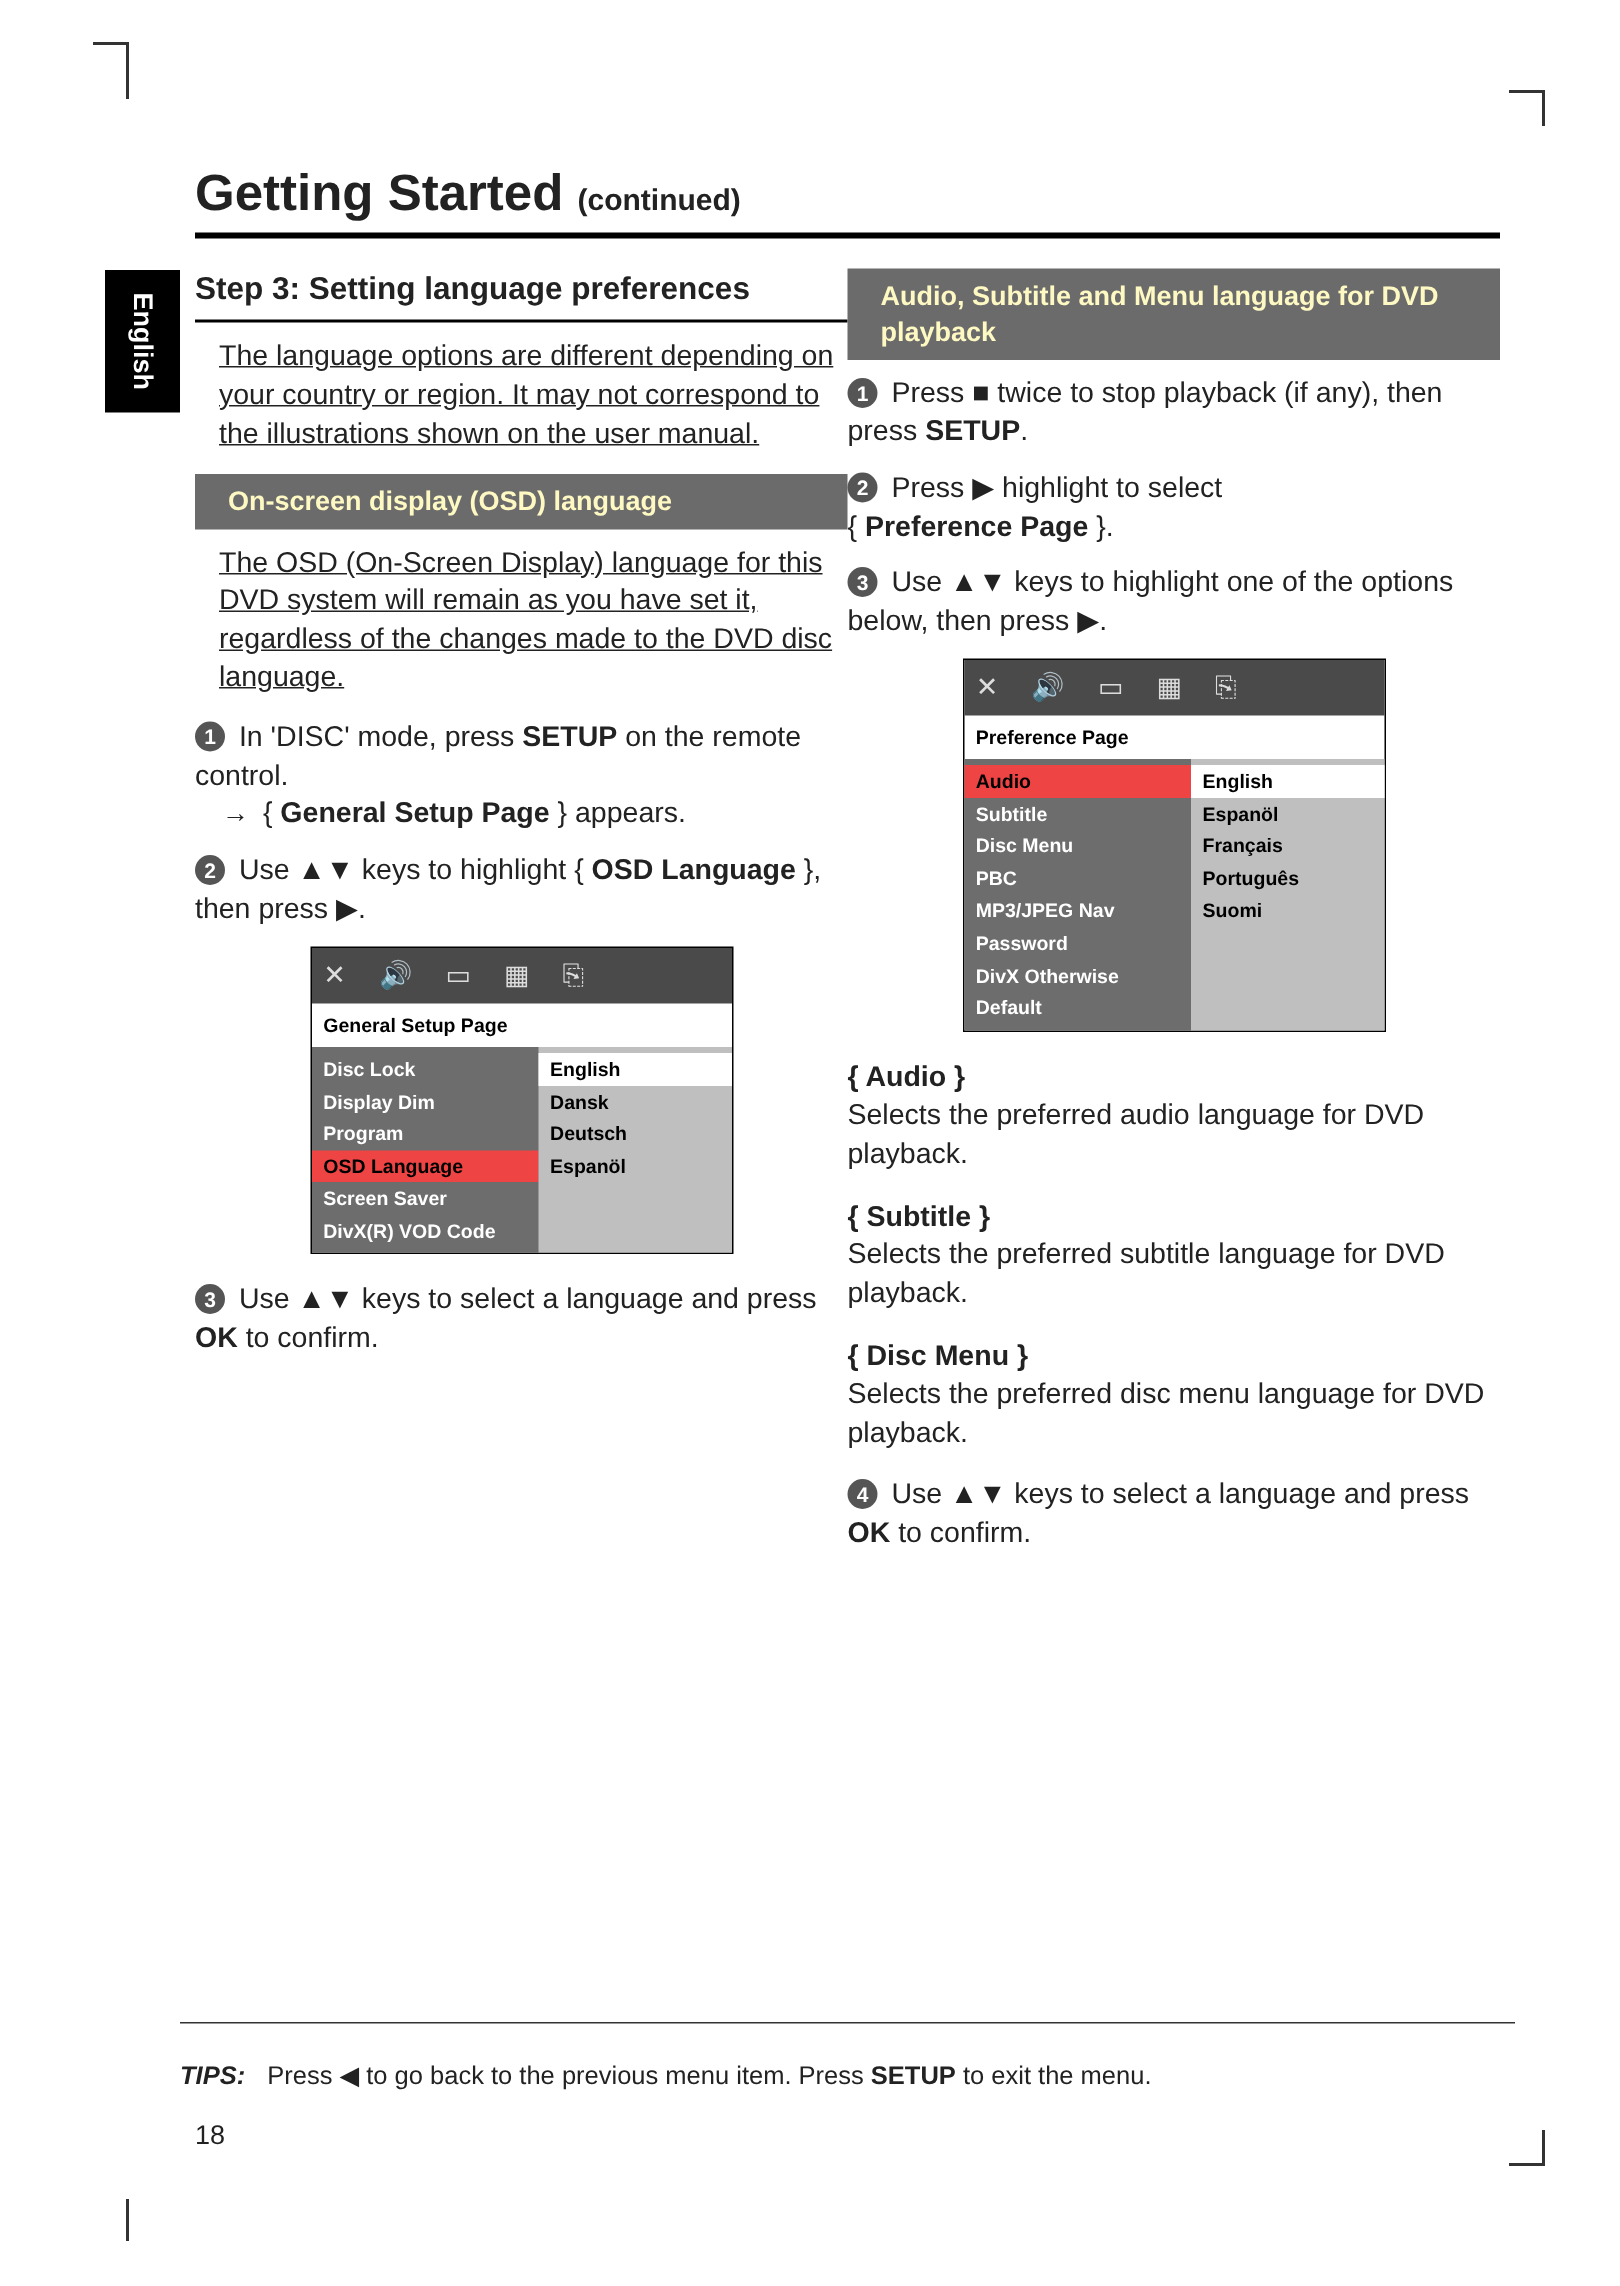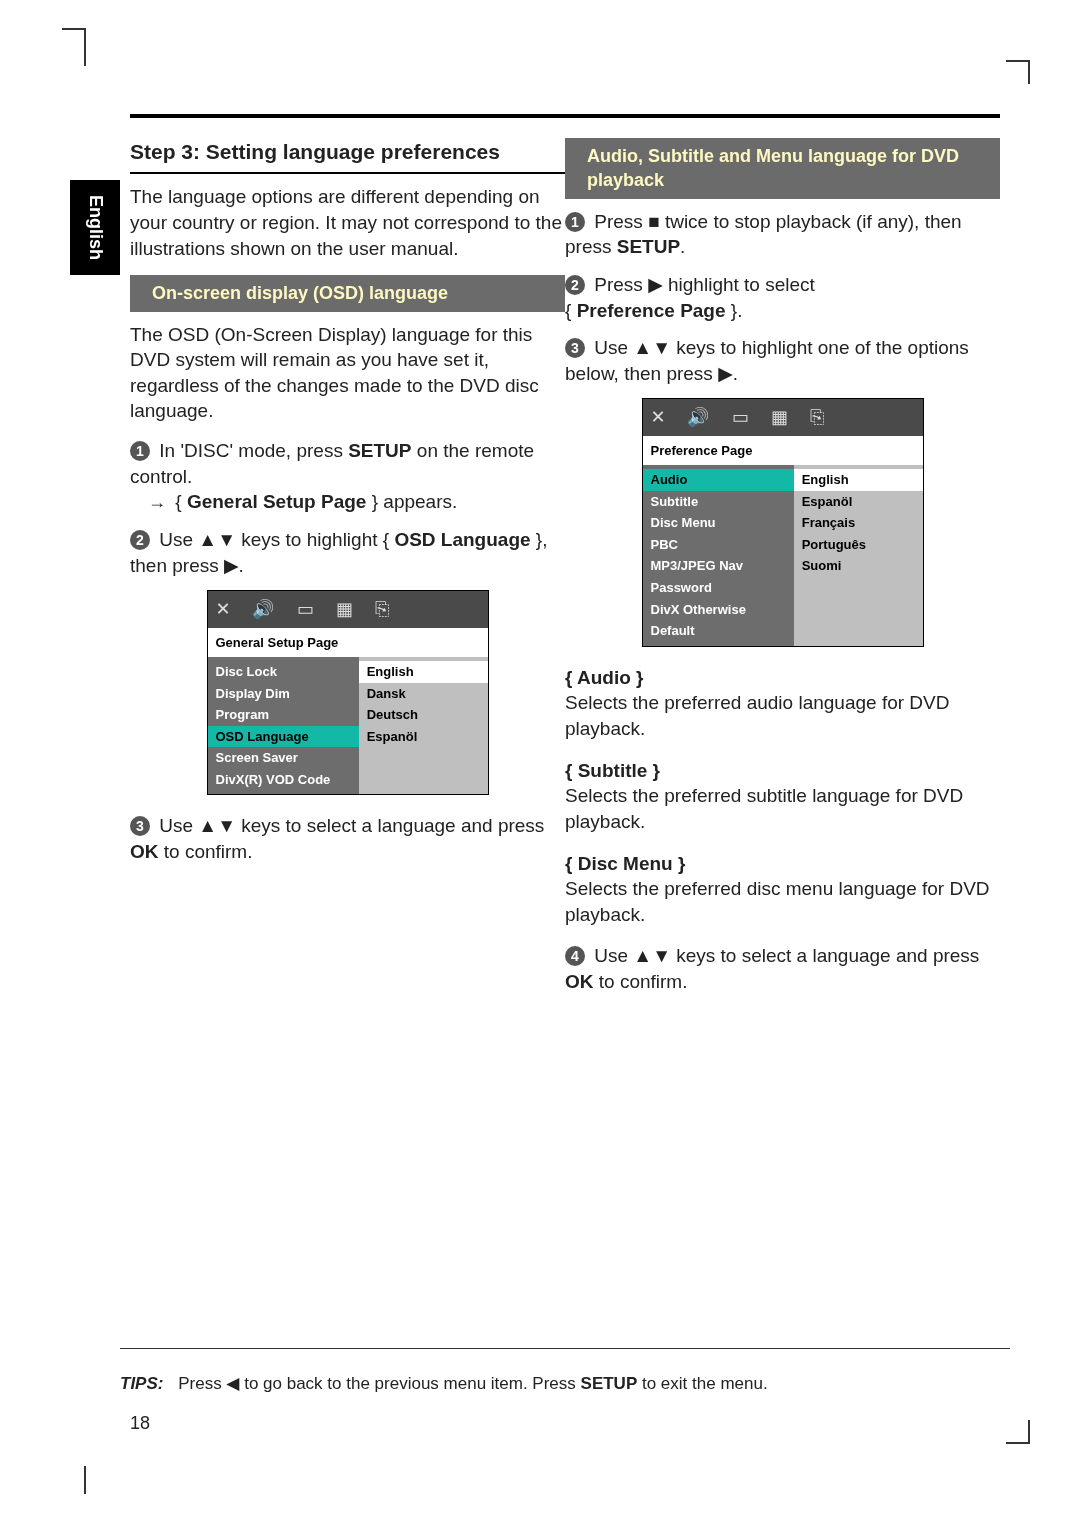--- a/index.html
+++ b/index.html
@@ -73,21 +73,21 @@
 
   .subhead {
     background: #6b6b6b;
     color: #fef9c3;
     font-weight: bold;
     font-size: 18px;
     padding: 6px 22px;
     margin: 14px 0 10px 0;
   }
 
-  p { margin: 0 0 14px 0; }
+  p { margin: 0 0 14px 16px; text-decoration: underline; }
   .bstep { margin: 0 0 12px 0; }
   .bnum {
     display: inline-block;
     width: 20px; height: 20px;
     background: #555; color: #fff;
     border-radius: 50%;
     font-size: 14px; font-weight: bold;
     text-align: center; line-height: 20px;
     vertical-align: 1px;
     margin-right: 4px;
@@ -128,21 +128,21 @@
     font-weight: bold;
   }
   .osd-left {
     flex: 1;
     padding: 4px 0;
   }
   .osd-left div, .osd-right div {
     padding: 2px 8px;
   }
   .osd-left .sel {
-    background: #14b8a6; color: #000;
+    background: #ef4444; color: #000;
   }
   .osd-right {
     width: 46%;
     background: #bfbfbf;
     color: #000;
     padding: 4px 0 20px 0;
   }
   .osd-right .selw {
     background: #fff; color: #000;
   }
@@ -172,20 +172,24 @@
 
 <div class="page">
   <div class="crop-tl"></div>
   <div class="crop-tr"></div>
   <div class="crop-bl"></div>
   <div class="crop-br"></div>
 
   <div class="side-tab">English</div>
 
   <div class="content">
+    <h1 class="main-title">
+      <span>Getting Started</span>
+      <span class="cont">(continued)</span>
+    </h1>
     <hr class="thick-rule">
 
     <div class="columns">
 
       <div class="col">
         <div class="step-head">Step 3:  Setting language preferences</div>
         <hr class="thin-rule">
 
         <p>The language options are different depending on your country or region.  It may not correspond to the illustrations shown on the user manual.</p>
 

